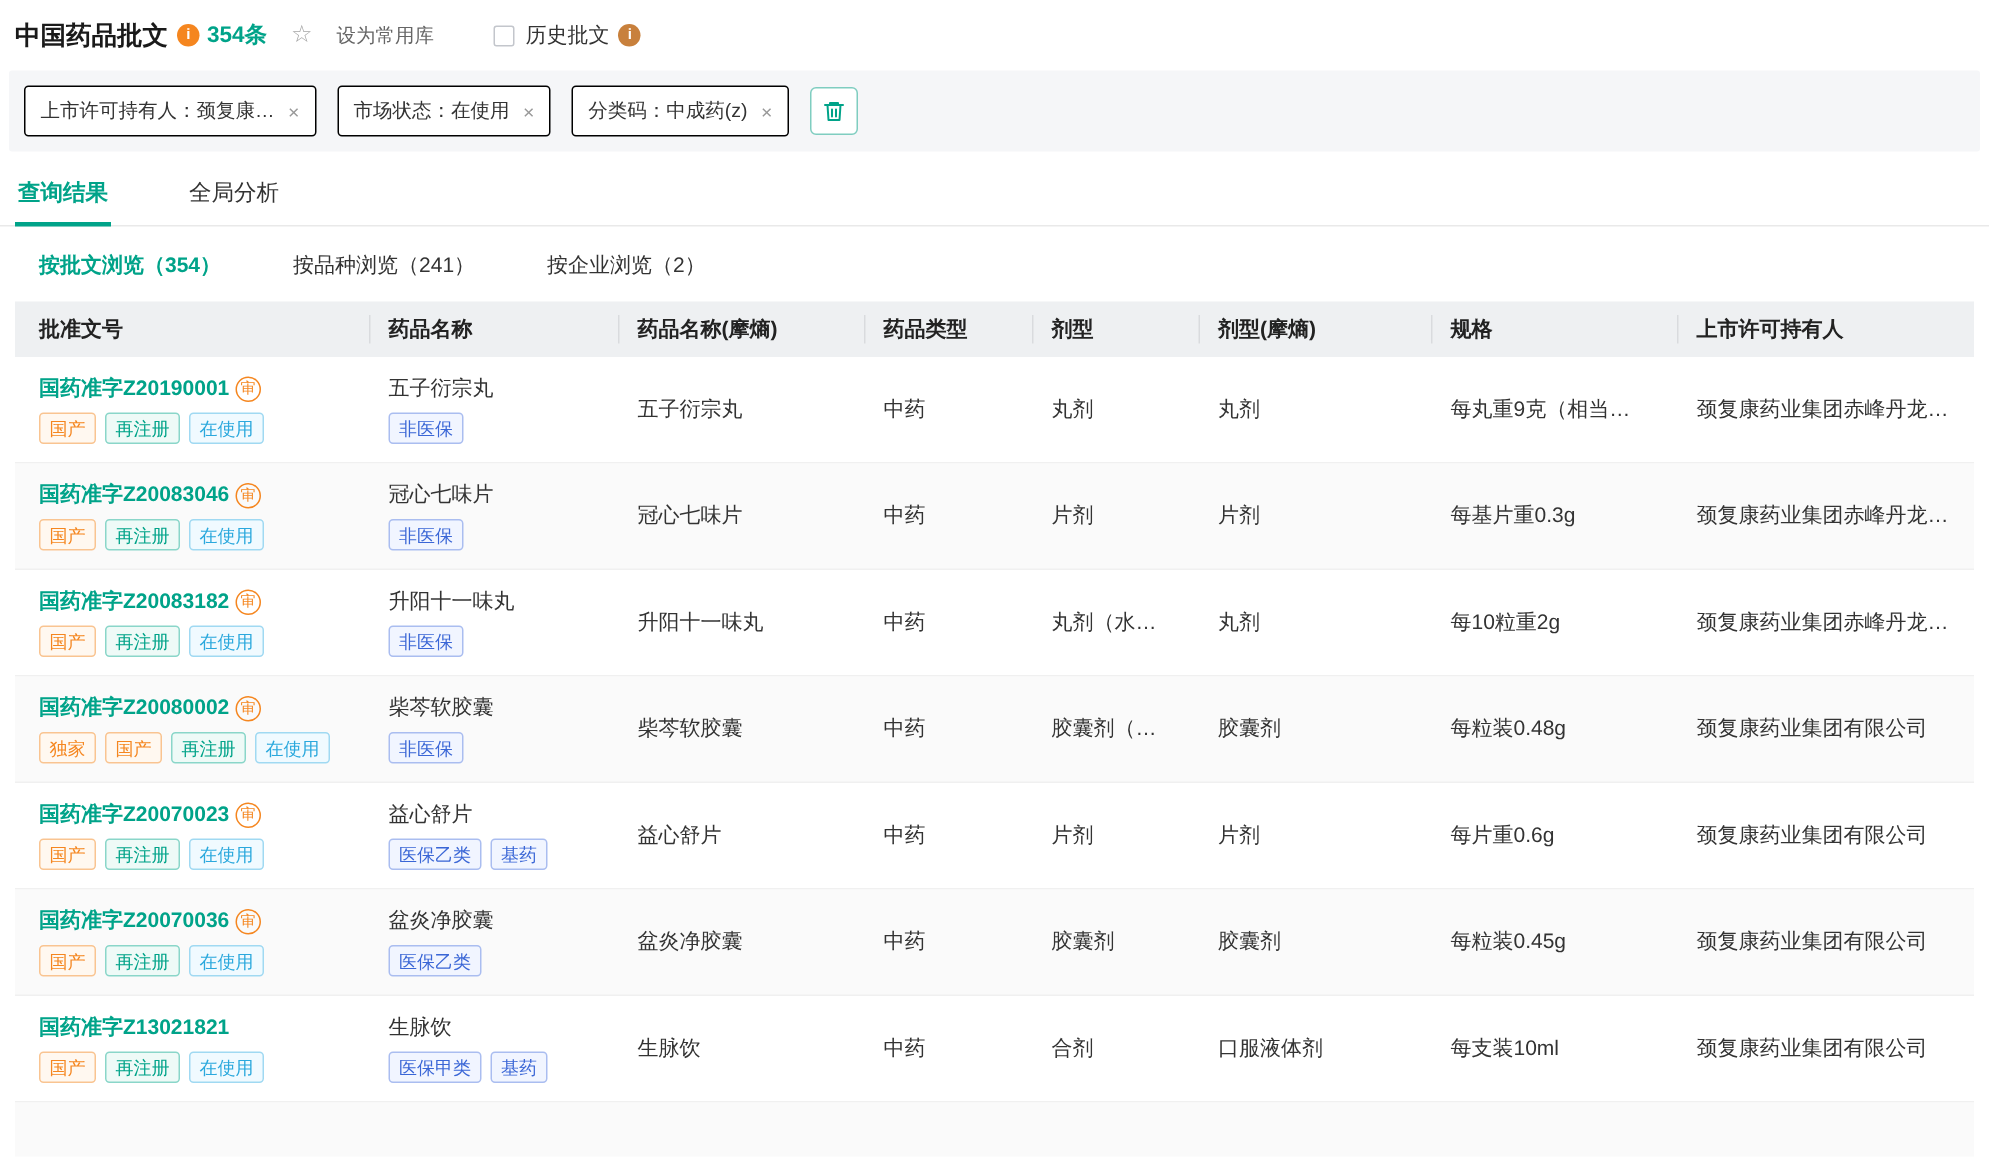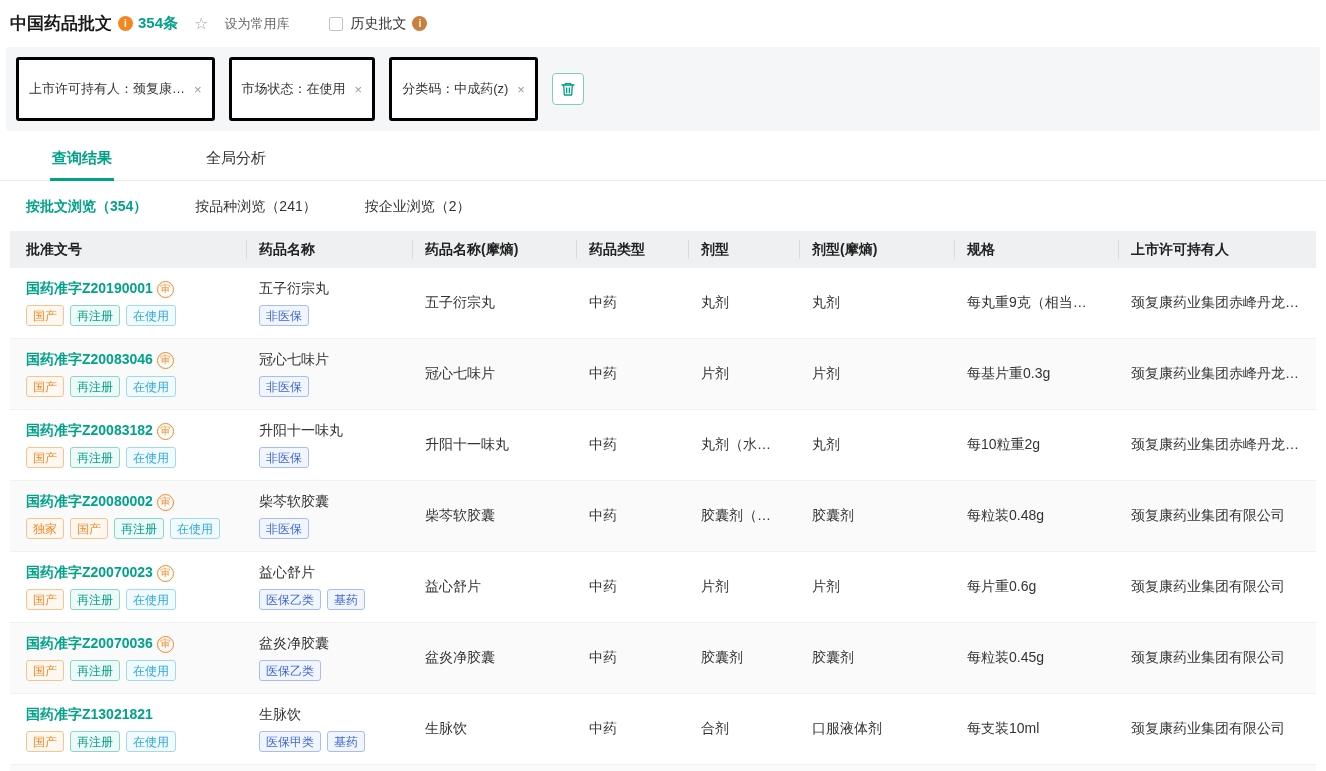--- a/index.html
+++ b/index.html
@@ -17,29 +17,29 @@
   .fav { display:inline-flex; align-items:center; margin-left:16px; cursor:pointer; }
   .star-icon { font-size:16px; color:#a6a6a6; line-height:1; }
   .fav-label { color:#666; font-size:13px; margin-left:16px; }
   .history { display:inline-flex; align-items:center; margin-left:40px; cursor:pointer; }
   .checkbox { width:14px; height:14px; border:1px solid #c3c6cc; border-radius:2px; background:#fff; margin-right:7px; }
   .history-label { font-size:14px; color:#333; }
 
   
   .filterbar { margin:2px 6px 0; padding:10px; background:#f5f6f8; border-radius:2px;
     display:flex; align-items:center; gap:14px; }
-  .filter-tag { display:inline-flex; align-items:center; background:#fff; border:3px solid #000000;
-    border-radius:3px; padding:20px 10px; font-size:13px; color:#333; cursor:default;justify-content:center; }
+  .filter-tag { display:inline-flex; align-items:center; background:#fff; border:1px solid #000000;
+    border-radius:3px; padding:7px 10px; font-size:13px; color:#333; cursor:default;justify-content:center; }
   .filter-x { color:#999; margin-left:9px; font-size:13px; cursor:pointer; line-height:1; }
   .trash-btn { width:32px; height:32px; background:#fff; border:1px solid #7fcdc0; border-radius:4px;
     display:inline-flex; align-items:center; justify-content:center; cursor:pointer; }
 
   
   .tabs { display:flex; gap:50px; padding:0 10px; border-bottom:1px solid #e9e9e9; margin-top:6px; }
-  .tab { font-size:15px; color:#333; padding:12px 2px 10px; cursor:pointer; border-bottom:3px solid transparent; margin-bottom:-1px;margin-left:40px; }
+  .tab { font-size:15px; color:#333; padding:12px 2px 10px; cursor:pointer; border-bottom:3px solid transparent; margin-bottom:-1px; }
   .tab.active { color:#00a389; font-weight:700; border-bottom-color:#00a389; }
 
   
   .subtabs { display:flex; gap:48px; padding:17px 10px 15px; }
   .subtab { font-size:14px; color:#333; cursor:pointer; }
   .subtab.active { color:#00a389; font-weight:700;margin-left:16px; }
 
   
   .table { margin:0 10px; }
   .thead { display:flex; align-items:center; background:#eef0f2; height:37px; }

